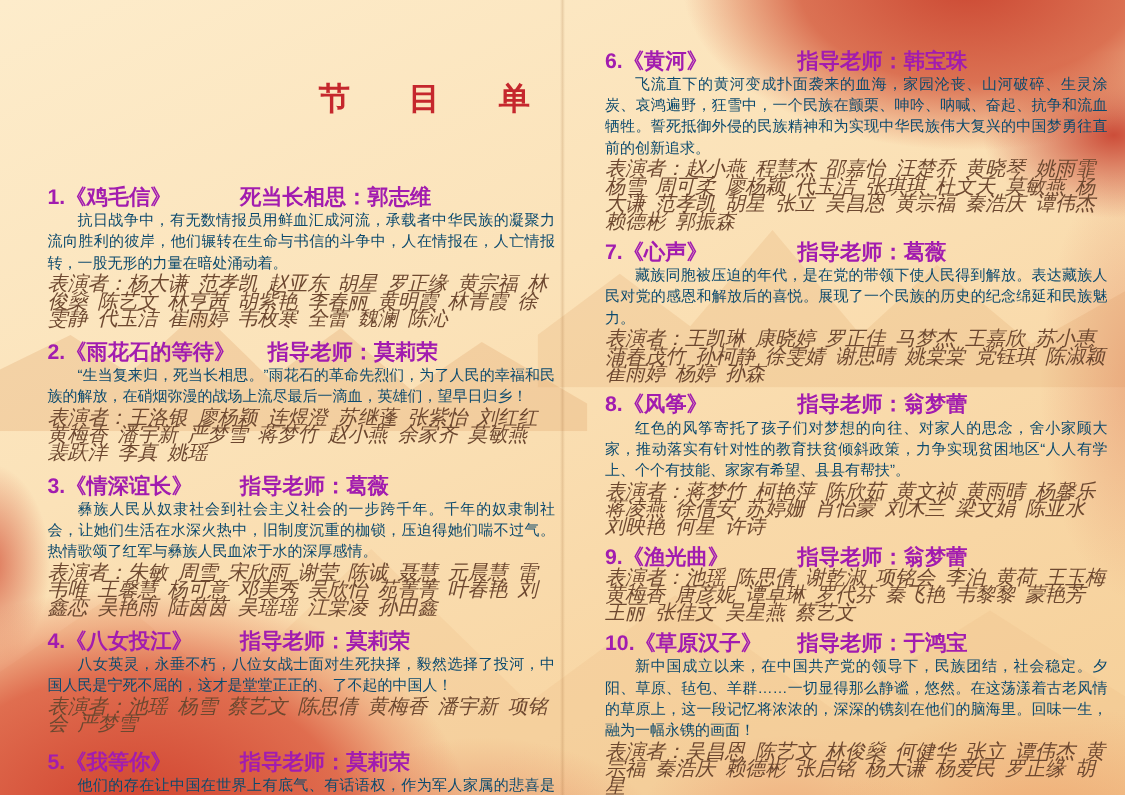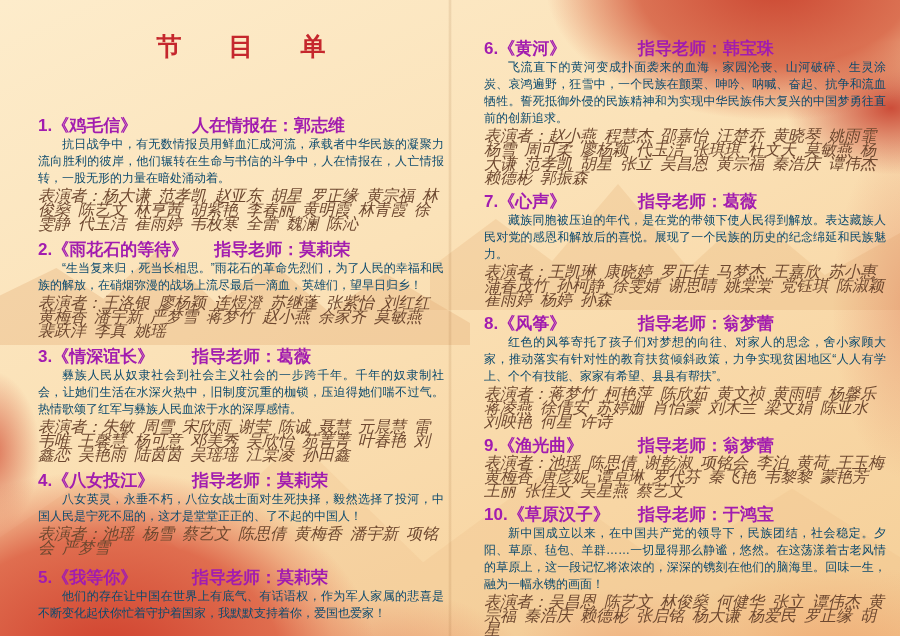--- a/index.html
+++ b/index.html
@@ -25,21 +25,21 @@
       clip-path:polygon(0 100%,0 55%,12% 30%,22% 58%,34% 12%,46% 62%,58% 25%,70% 70%,82% 35%,100% 80%,100% 100%);}
   .m2{left:430px;top:170px;width:470px;height:140px;background:rgba(229,172,115,.26);
       clip-path:polygon(0 100%,0 70%,14% 35%,26% 65%,40% 10%,55% 70%,68% 30%,84% 75%,100% 45%,100% 100%);}
   .m3{left:0;top:390px;width:900px;height:246px;background:rgba(235,185,130,.22);
       clip-path:polygon(0 100%,0 60%,10% 35%,20% 65%,33% 20%,47% 70%,60% 35%,74% 72%,88% 40%,100% 68%,100% 100%);}
   .fold{position:absolute;left:448px;top:0;width:4px;height:636px;z-index:2;
         background:linear-gradient(90deg,transparent,rgba(150,95,45,.18),transparent);}
   .page{position:absolute;top:0;z-index:3;}
   .page-left{left:38px;width:406px;}
   .page-right{left:484px;width:402px;}
-  .doc-title{margin:30px 0 54px 0;text-align:center;color:#c5272d;
+  .doc-title{margin:62px 0 54px 0;text-align:right;color:#c5272d;
              font-size:25px;font-weight:bold;letter-spacing:20px;text-indent:20px;}
   .item{margin-bottom:10px;}
   .page-right .item{margin-bottom:8px;}
   .item-head{display:flex;align-items:baseline;font-weight:bold;font-size:17px;
              color:#a21caf;line-height:17px;margin-bottom:2px;}
   .item-title{margin-right:26px;min-width:128px;}
   .item-desc{font-size:12px;line-height:17px;color:#0c4a6e;text-indent:2em;text-align:justify;}
   .item-perf{font-family:"Liberation Serif","DejaVu Serif",serif;font-style:italic;
              font-size:16px;line-height:14px;color:#6d4830;white-space:pre-wrap;margin-top:2px;}
 </style>
@@ -51,21 +51,21 @@
 <div class="mountain m2"></div>
 <div class="mountain m3"></div>
 <div class="fold"></div>
 
 <div class="page page-left">
   <div class="doc-title">节  目  单</div>
 
   <div class="item">
     <div class="item-head">
       <span class="item-title">1.《鸡毛信》</span>
-      <span class="item-teacher">人在情报在：郭志维</span>
+      <span class="item-teacher">死当长相思：郭志维</span>
     </div>
     <div class="item-desc">抗日战争中，有无数情报员用鲜血汇成河流，承载者中华民族的凝聚力流向胜利的彼岸，他们辗转在生命与书信的斗争中，人在情报在，人亡情报转，一股无形的力量在暗处涌动着。</div>
     <div class="item-perf">表演者：杨大谦  范孝凯  赵亚东  胡星  罗正缘  黄宗福  林俊燊  陈艺文  林亨茜  胡紫艳  李春丽  黄明霞  林青霞  徐雯静  代玉洁  崔雨婷  韦枚寒  全蕾  魏澜  陈沁</div>
   </div>
 
   <div class="item">
     <div class="item-head">
       <span class="item-title">2.《雨花石的等待》</span>
       <span class="item-teacher">指导老师：莫莉荣</span>
     </div>

